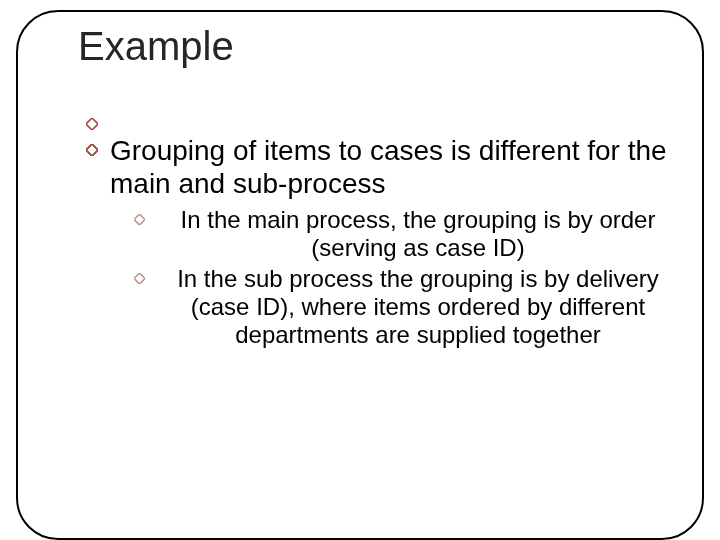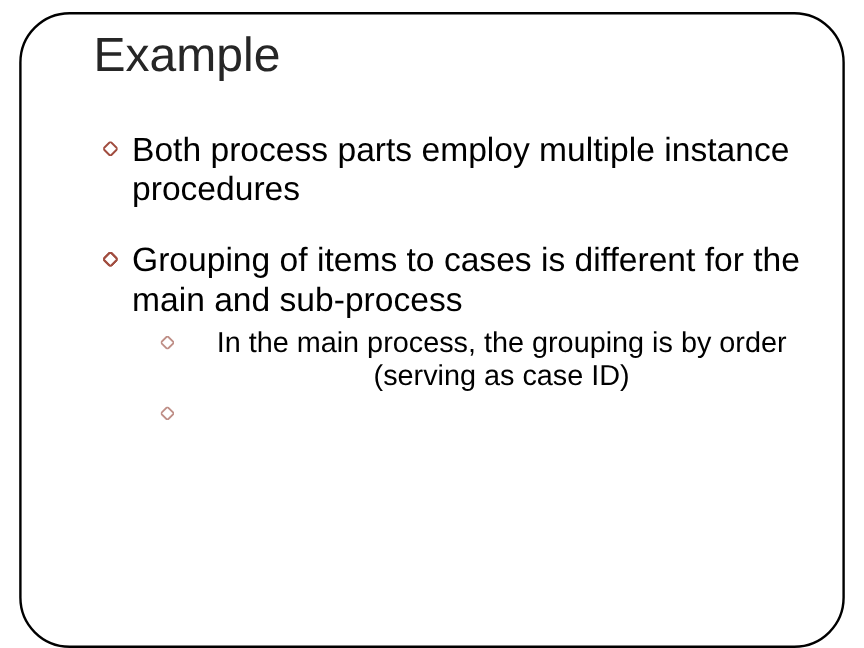--- a/index.html
+++ b/index.html
@@ -90,21 +90,20 @@
   <div class="title">Example</div>
 
   <div class="body">
 
     <div class="bullet">
       <span class="diamond">
         <svg viewBox="0 0 10 10" width="12" height="12">
             <path d="M5 0 L10 5 L5 10 L0 5 Z" fill="none" stroke="currentColor" stroke-width="1.4"></path>
           </svg>
       </span>
-      <span>Both process parts employ multiple instance procedures</span>
     </div>
 
     <div class="bullet">
       <span class="diamond">
         <svg viewBox="0 0 10 10" width="12" height="12">
             <path d="M5 0 L10 5 L5 10 L0 5 Z" fill="none" stroke="currentColor" stroke-width="1.4"></path>
           </svg>
       </span>
     </div>
 
@@ -124,18 +123,19 @@
               </svg>
           </span>
           <span>In the main process, the grouping is by order (serving as case ID)</span>
         </div>
         <div class="subbullet">
           <span class="diamond">
             <svg viewBox="0 0 10 10" width="11" height="11">
                 <path d="M5 0 L10 5 L5 10 L0 5 Z" fill="none" stroke="currentColor" stroke-width="1.4"></path>
               </svg>
           </span>
+          <span>In the sub process the grouping is by delivery (case ID), where items ordered by different departments are supplied together</span>
         </div>
       </div>
     </div>
 
   </div>
 </div>
 
 </body></html>

